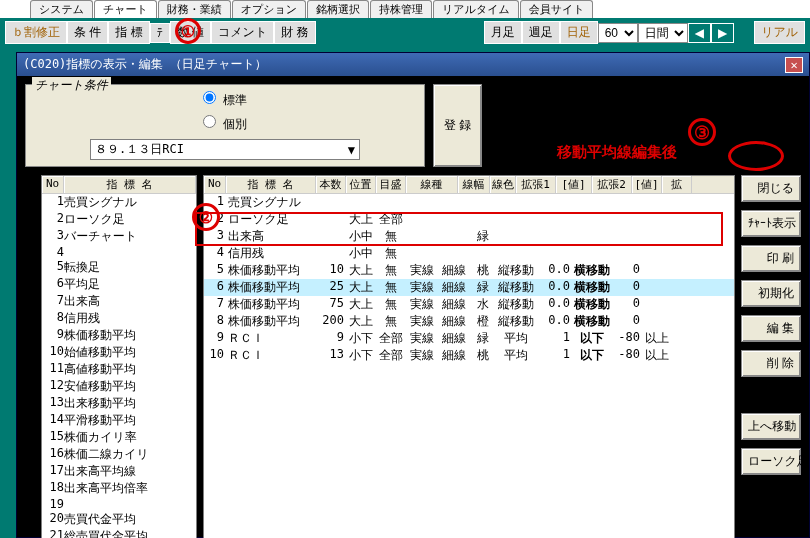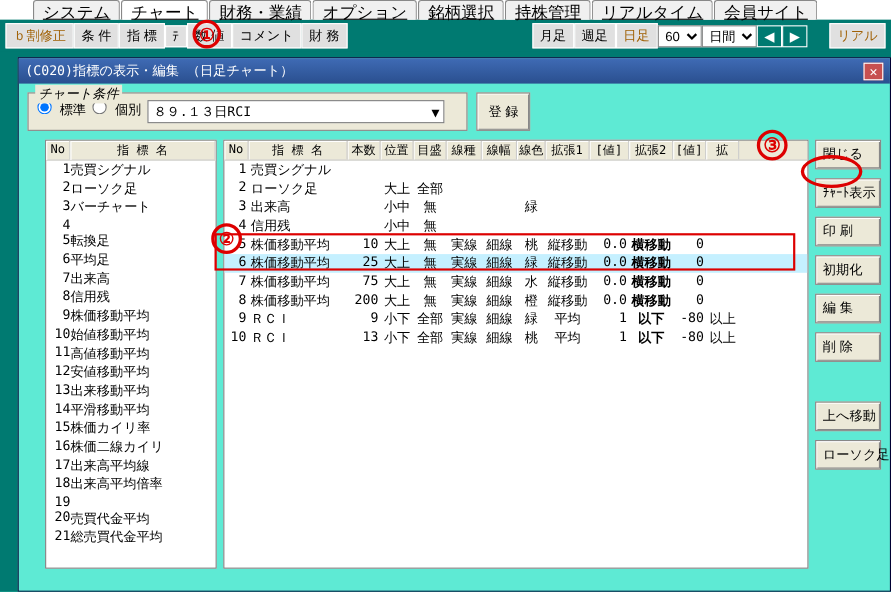--- a/index.html
+++ b/index.html
@@ -1,39 +1,39 @@
 <!DOCTYPE html>
 <html><head>
 <meta charset="utf-8">
 <style>
 * { margin: 0; padding: 0; box-sizing: border-box; }
 body { font-family: "MS Gothic", "Meiryo", monospace; font-size: 12px; background: #007a71; width: 810px; height: 538px; overflow: hidden; position: relative; }
 .outer-tabs { display: flex; height: 18px; background: #fff; padding-left: 30px; gap: 1px; }
-.outer-tab { border: 1px solid #888; border-bottom: none; padding: 1px 8px; background: #f0f0f0; border-radius: 3px 3px 0 0; font-size: 15px; text-decoration: underline; }
+.outer-tab { border: 1px solid #888; border-bottom: none; padding: 1px 8px; background: #f0f0f0; border-radius: 3px 3px 0 0; font-size: 11px; }
 .outer-tab.active { background: #fff; }
 .toolbar { display: flex; align-items: center; background: #007a71; padding: 3px 5px; gap: 0; }
 .tb-btn { border: 1px solid #fff; background: #e0e0e0; padding: 2px 6px; font-size: 12px; color: #000; cursor: pointer; }
 .tb-btn.red { color: #a16207; }
 .tb-btn.green { background: #007a71; color: #fff; }
 .tb-select { border: 1px solid #888; background: #fff; padding: 1px 2px; font-size: 12px; }
 .tb-spacer { flex: 1; }
 .circled { position: absolute; border: 3px solid #d00; border-radius: 50%; pointer-events: none; z-index: 100; }
 .circle1 { left: 175px; top: 18px; width: 26px; height: 26px; font-weight: bold; color: #d00; font-size: 16px; text-align: center; line-height: 22px; }
 .circle2 { left: 192px; top: 203px; width: 28px; height: 28px; font-weight: bold; color: #d00; font-size: 16px; text-align: center; line-height: 24px; }
 .circle3 { left: 688px; top: 118px; width: 28px; height: 28px; font-weight: bold; color: #d00; font-size: 18px; text-align: center; line-height: 23px; }
 .circle-btn { left: 728px; top: 141px; width: 56px; height: 30px; border-radius: 50%; }
 .red-rect { position: absolute; border: 2px solid #d00; pointer-events: none; z-index: 99; left: 195px; top: 212px; width: 528px; height: 34px; }
 .annotation { position: absolute; color: #d00; font-weight: bold; font-size: 15px; }
-.window { position: absolute; left: 16px; top: 52px; width: 794px; height: 486px; background: #5eead4; border: 1px solid #003; }
+.window { position: absolute; left: 16px; top: 52px; width: 794px; height: 486px; background: #000000; border: 1px solid #003; }
 .titlebar { background: linear-gradient(#3f6bb5, #2a4f8f); color: #fff; padding: 3px 6px; font-size: 12px; display: flex; justify-content: space-between; align-items: center; }
 .titlebar .x { background: #c75050; color: #fff; width: 18px; height: 16px; text-align: center; line-height: 14px; border: 1px solid #fff; cursor: pointer; }
 .content { padding: 8px; display: flex; gap: 8px; }
 .fieldset { border: 1px solid #888; padding: 6px 8px; position: relative; background: #ece9d8; }
 .fieldset .legend { position: absolute; top: -8px; left: 6px; background: #ece9d8; padding: 0 3px; font-size: 12px; font-style: italic; }
-.radio-row { display: flex; align-items: flex-start; gap: 6px; }
+.radio-row { display: flex; align-items: center; gap: 6px; flex-direction: column; }
 .combo { border: 1px solid #7f7f7f; background: #fff; padding: 1px 4px; font-size: 12px; width: 270px; display: flex; justify-content: space-between; align-items: center; }
 .btn { border: 1px solid #888; background: #ece9d8; padding: 3px 10px; font-size: 12px; cursor: pointer; box-shadow: 1px 1px 0 #fff inset, -1px -1px 0 #888 inset; }
 .main-area { display: flex; gap: 6px; padding: 0 8px 8px 24px; }
 .left-list { width: 156px; }
 .right-area { flex: 1; display: flex; gap: 6px; }
 .list-box { border: 1px solid #7f7f7f; background: #fff; height: 390px; position: relative; }
 .list-head { display: flex; border-bottom: 1px solid #ccc; background: #ece9d8; }
 .list-head div { border-right: 1px solid #ccc; padding: 1px 2px; font-size: 11px; text-align: center; box-shadow: 1px 1px 0 #fff inset; }
 .list-body { overflow-y: scroll; height: 374px; }
 .list-row { display: flex; white-space: nowrap; font-size: 12px; padding: 0 2px; }
@@ -53,21 +53,21 @@
 .c-mo { width: 30px; text-align: center; }
 .c-lt { width: 32px; text-align: center; }
 .c-lw { width: 32px; text-align: center; }
 .c-lc { width: 26px; text-align: center; }
 .c-e1 { width: 40px; text-align: center; }
 .c-v1 { width: 36px; text-align: right; }
 .c-e2 { width: 40px; text-align: center; font-weight: bold; }
 .c-v2 { width: 30px; text-align: right; }
 .c-va { width: 30px; text-align: center; }
 .btn-col { display: flex; flex-direction: column; gap: 8px; width: 60px; }
-.btn-col .btn { padding: 4px 6px; font-size: 12px; white-space: nowrap; text-align: left; }
+.btn-col .btn { padding: 4px 6px; font-size: 12px; white-space: nowrap; text-align: right; }
 </style>
 </head>
 <body>
 
 <div class="outer-tabs">
   <div class="outer-tab">システム</div>
   <div class="outer-tab active">チャート</div>
   <div class="outer-tab">財務・業績</div>
   <div class="outer-tab">オプション</div>
   <div class="outer-tab">銘柄選択</div>
@@ -215,21 +215,21 @@
     </div>
 
     <div class="right-area">
       <div class="right-list list-box">
         <div class="right-head" id="right-head">
             <div style="width: 22px;">No</div>
             <div style="width: 90px;">指  標  名</div>
             <div style="width: 30px;">本数</div>
             <div style="width: 30px;">位置</div>
             <div style="width: 30px;">目盛</div>
-            <div style="width: 32px;">線種</div>
+            <div style="width: 52px;">線種</div>
             <div style="width: 32px;">線幅</div>
             <div style="width: 26px;">線色</div>
             <div style="width: 40px;">拡張1</div>
             <div style="width: 36px;">[値]</div>
             <div style="width: 40px;">拡張2</div>
             <div style="width: 30px;">[値]</div>
             <div style="width: 30px;">拡</div>
           </div>
         <div class="right-body" id="right-body">
             <div class="rrow">

